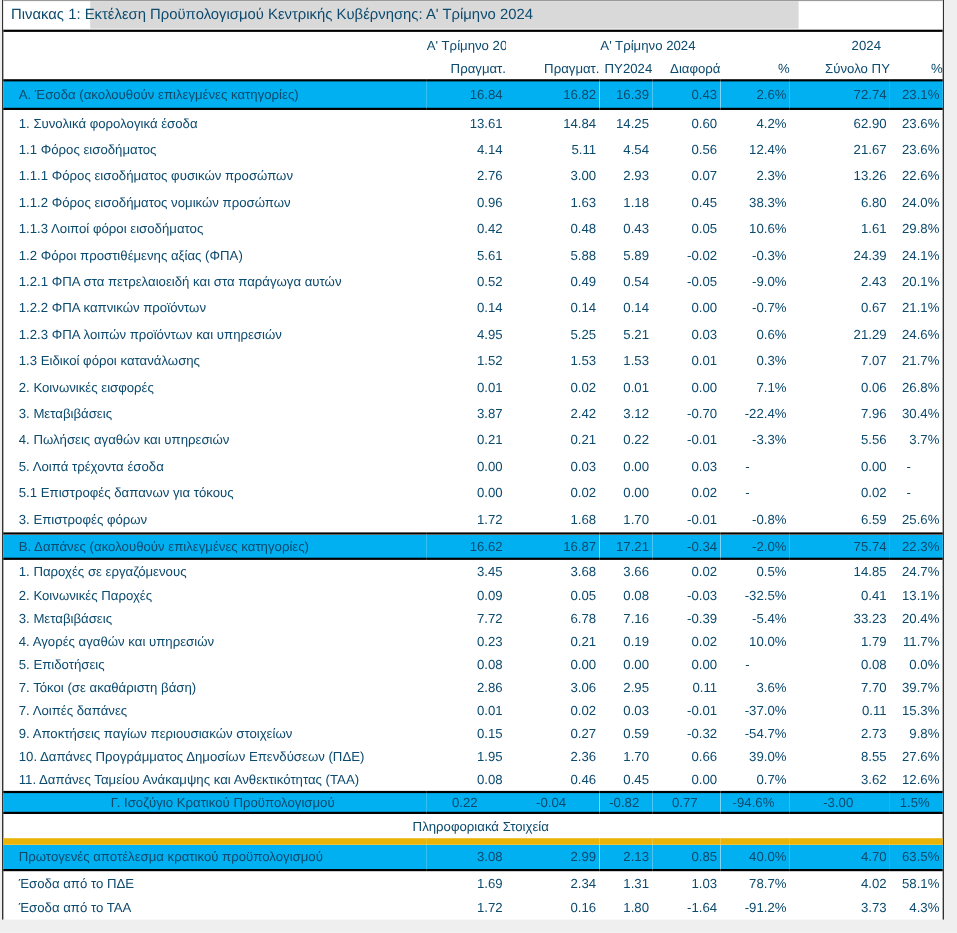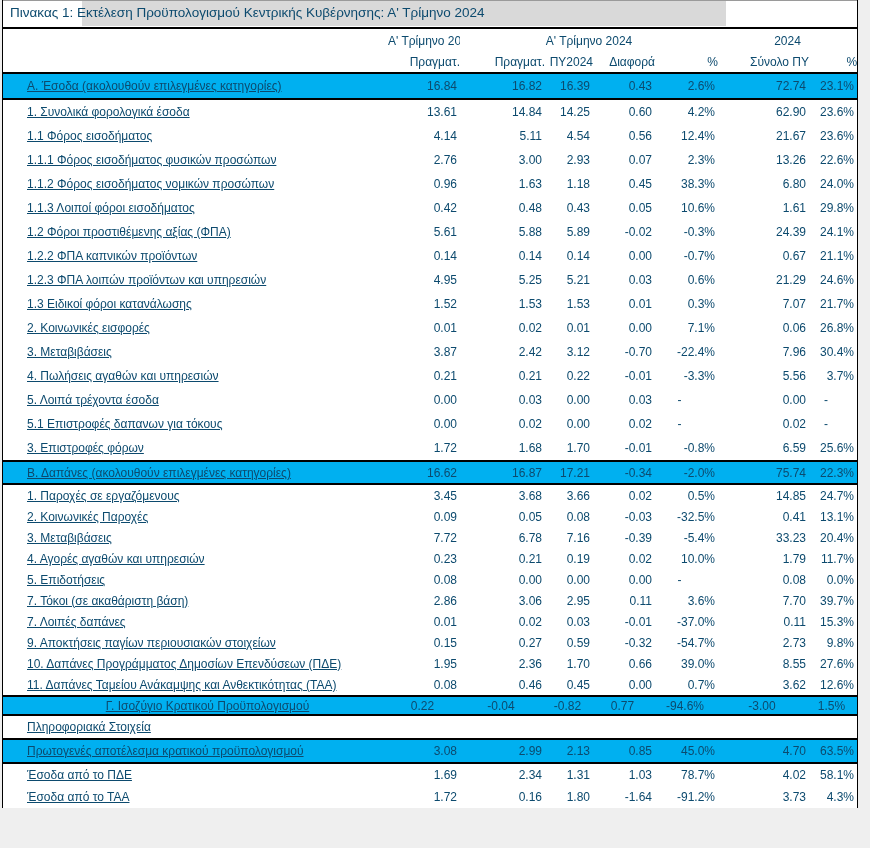--- a/index.html
+++ b/index.html
@@ -50,33 +50,33 @@
     padding:0;
     vertical-align:middle;
     white-space:nowrap;
     overflow:hidden;
   }
   thead .grp th{height:23px;text-align:center;}
   thead .sub th{
     height:20px;text-align:right;
     border-bottom:2.5px solid #000;
   }
-  td.label{padding-left:24px;text-align:left;text-decoration:underline;}
+  td.label{padding-left:14px;text-align:left;}
   td.num{text-align:right;padding-right:3px;}
   td.num.dash{text-align:center;padding-right:14px;}
   .g-rev td{height:24px;}
   .g-exp td{height:21px;}
   .g-bal td{height:17px;text-align:center;}
   .g-info td{height:22px;}
   tr.highlight td{
     background:#00b0f0;
     border-top:2px solid #000;
     border-bottom:2px solid #000;
   }
-  tr.section td{border-bottom:1px solid #eab308;}
+  tr.section td{border-bottom:6px solid #eab308;text-align:center;}
 </style>
 </head>
 <body>
 
 <div id="page">
   <div id="sheet">
 
     <div class="title-row">
       <div class="title-band"></div>
       <div class="title-text">Πινακας 1: Εκτέλεση Προϋπολογισμού Κεντρικής Κυβέρνησης: Α' Τρίμηνο 2024</div>
@@ -176,20 +176,30 @@
             <td class="label">1.2 Φόροι προστιθέμενης αξίας (ΦΠΑ)</td>
             <td class="num">5.61</td>
             <td class="num">5.88</td>
             <td class="num">5.89</td>
             <td class="num">-0.02</td>
             <td class="num">-0.3%</td>
             <td class="num">24.39</td>
             <td class="num">24.1%</td>
           </tr>
           <tr class="g-rev">
+            <td class="label">1.2.1 ΦΠΑ στα πετρελαιοειδή και στα παράγωγα αυτών</td>
+            <td class="num">0.52</td>
+            <td class="num">0.49</td>
+            <td class="num">0.54</td>
+            <td class="num">-0.05</td>
+            <td class="num">-9.0%</td>
+            <td class="num">2.43</td>
+            <td class="num">20.1%</td>
+          </tr>
+          <tr class="g-rev">
             <td class="label">1.2.2 ΦΠΑ καπνικών προϊόντων</td>
             <td class="num">0.14</td>
             <td class="num">0.14</td>
             <td class="num">0.14</td>
             <td class="num">0.00</td>
             <td class="num">-0.7%</td>
             <td class="num">0.67</td>
             <td class="num">21.1%</td>
           </tr>
           <tr class="g-rev">
@@ -394,21 +404,21 @@
           </tr>
           <tr class="g-info section">
             <td class="label" colspan="8">Πληροφοριακά Στοιχεία</td>
           </tr>
           <tr class="g-info highlight">
             <td class="label">Πρωτογενές αποτέλεσμα κρατικού προϋπολογισμού</td>
             <td class="num">3.08</td>
             <td class="num">2.99</td>
             <td class="num">2.13</td>
             <td class="num">0.85</td>
-            <td class="num">45.0%</td>
+            <td class="num">40.0%</td>
             <td class="num">4.70</td>
             <td class="num">63.5%</td>
           </tr>
           <tr class="g-info">
             <td class="label">Έσοδα από το ΠΔΕ</td>
             <td class="num">1.69</td>
             <td class="num">2.34</td>
             <td class="num">1.31</td>
             <td class="num">1.03</td>
             <td class="num">78.7%</td>

